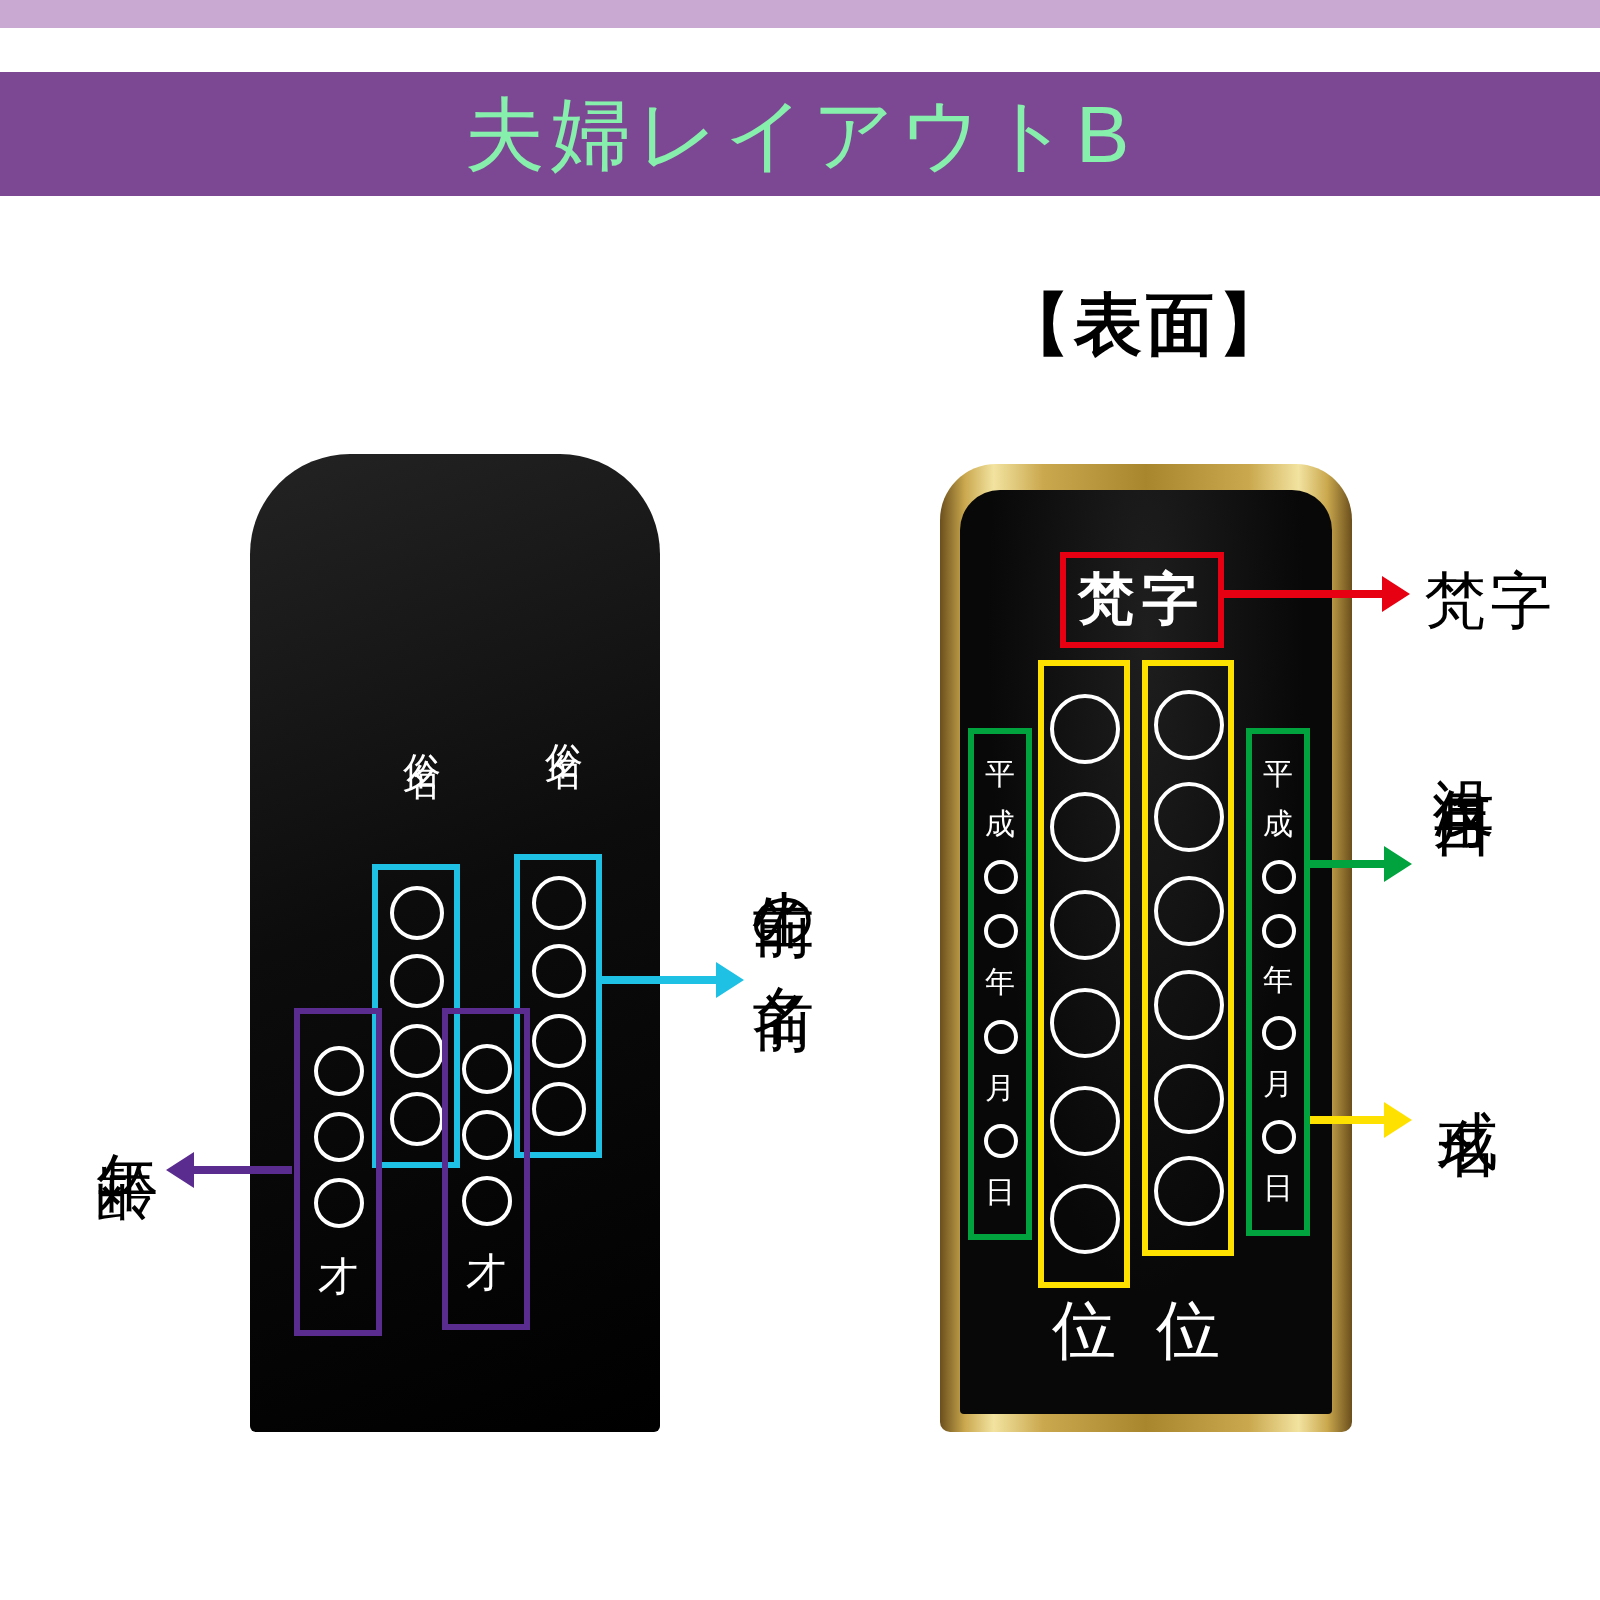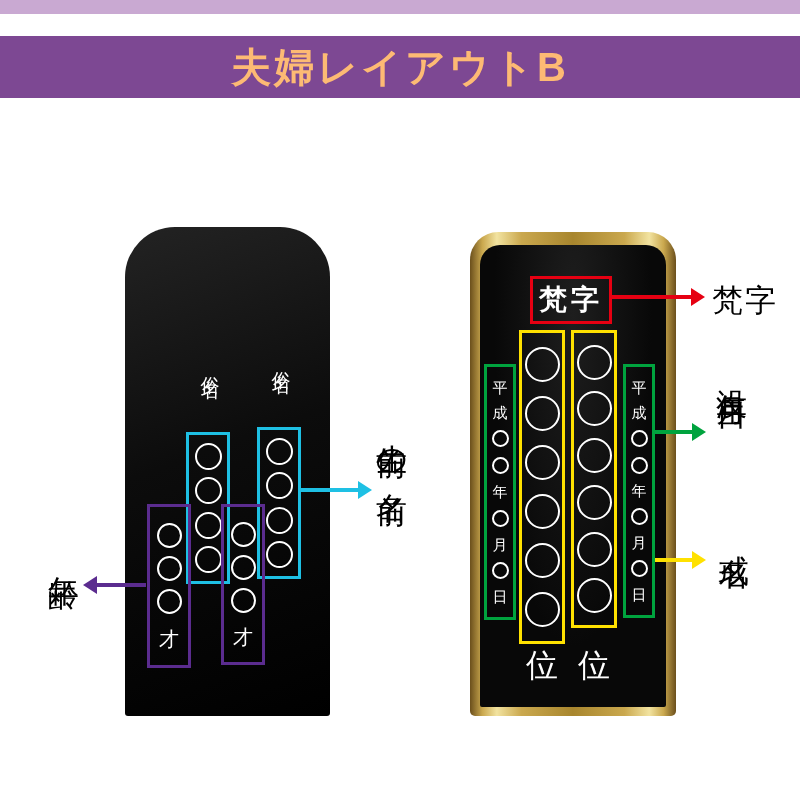--- a/index.html
+++ b/index.html
@@ -4,21 +4,21 @@
 <style>
   html, body { margin:0; padding:0; background:#fff; }
   .stage {
     position:relative; width:800px; height:800px; background:#ffffff;
     font-family:"Liberation Sans", sans-serif; overflow:hidden;
   }
   
   .top-strip { position:absolute; left:0; top:0; width:800px; height:14px; background:#c9a9d2; }
   .header-bar { position:absolute; left:0; top:36px; width:800px; height:62px; background:#7d4893;
     display:flex; align-items:center; justify-content:center; }
-  .header-title { color:#fdba74; font-size:40px; font-weight:bold; letter-spacing:3px; }
+  .header-title { color:#86efac; font-size:40px; font-weight:normal; letter-spacing:3px; }
 
   .panel-heading { position:absolute; top:140px; width:200px; text-align:center;
     font-size:34px; font-weight:bold; color:#000; letter-spacing:2px; }
   #back-heading { left:127px; }
   #front-heading { left:473px; }
 
   
   .back-tablet { position:absolute; left:125px; top:227px; width:205px; height:489px;
     background:linear-gradient(160deg,#232323 0%,#0c0c0c 45%,#000 100%);
     border-radius:50px 50px 3px 3px; }
@@ -105,20 +105,21 @@
 </style>
 </head>
 <body>
 
 <div class="stage">
   <div class="top-strip"></div>
   <div class="header-bar">
     <div class="header-title">夫婦レイアウトB</div>
   </div>
 
+  <div class="panel-heading" id="front-heading">【表面】</div>
 
   <div class="back-tablet"></div>
   <div class="zokumyo" id="zokumyo-1">俗名</div>
   <div class="zokumyo" id="zokumyo-2">俗名</div>
   <div class="obox cyanbox" id="namebox-1">
       <div class="circle"></div>
       <div class="circle"></div>
       <div class="circle"></div>
       <div class="circle"></div>
     </div>

